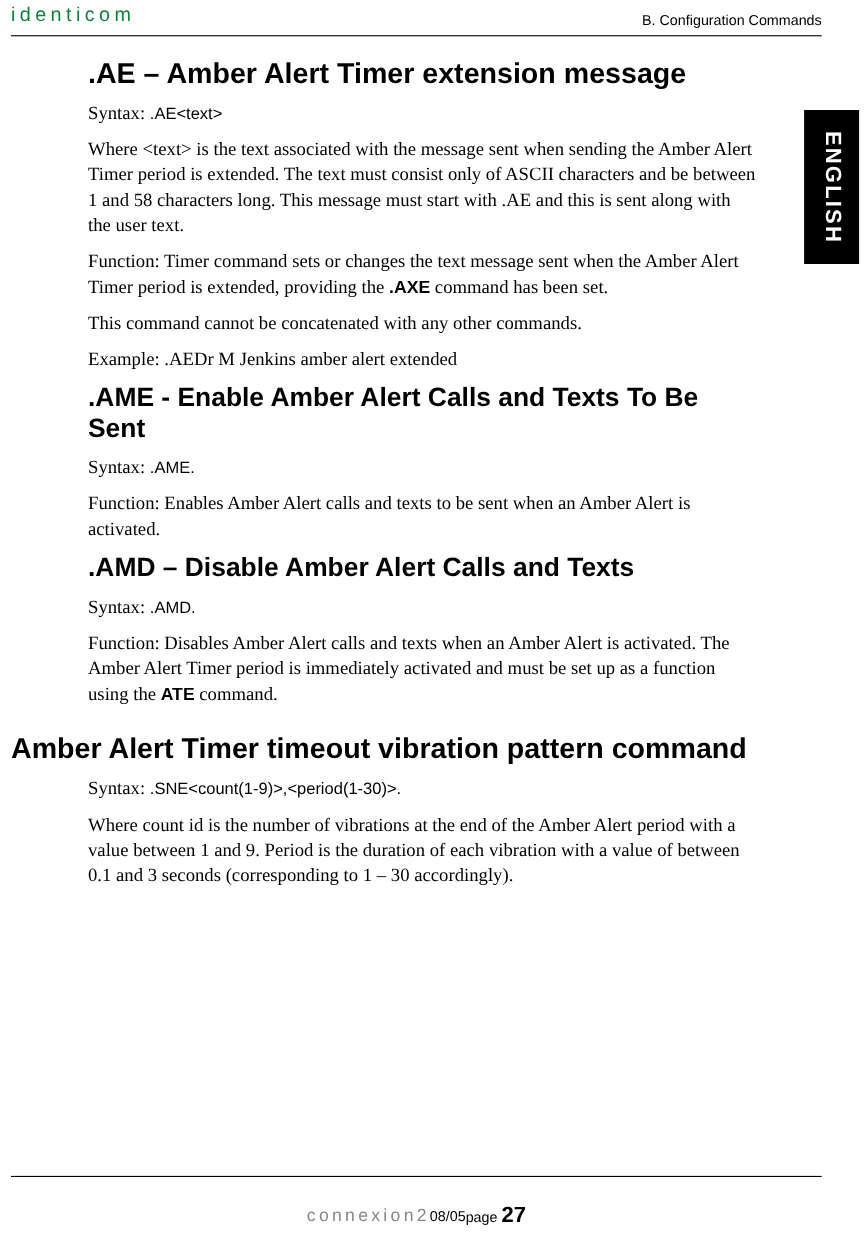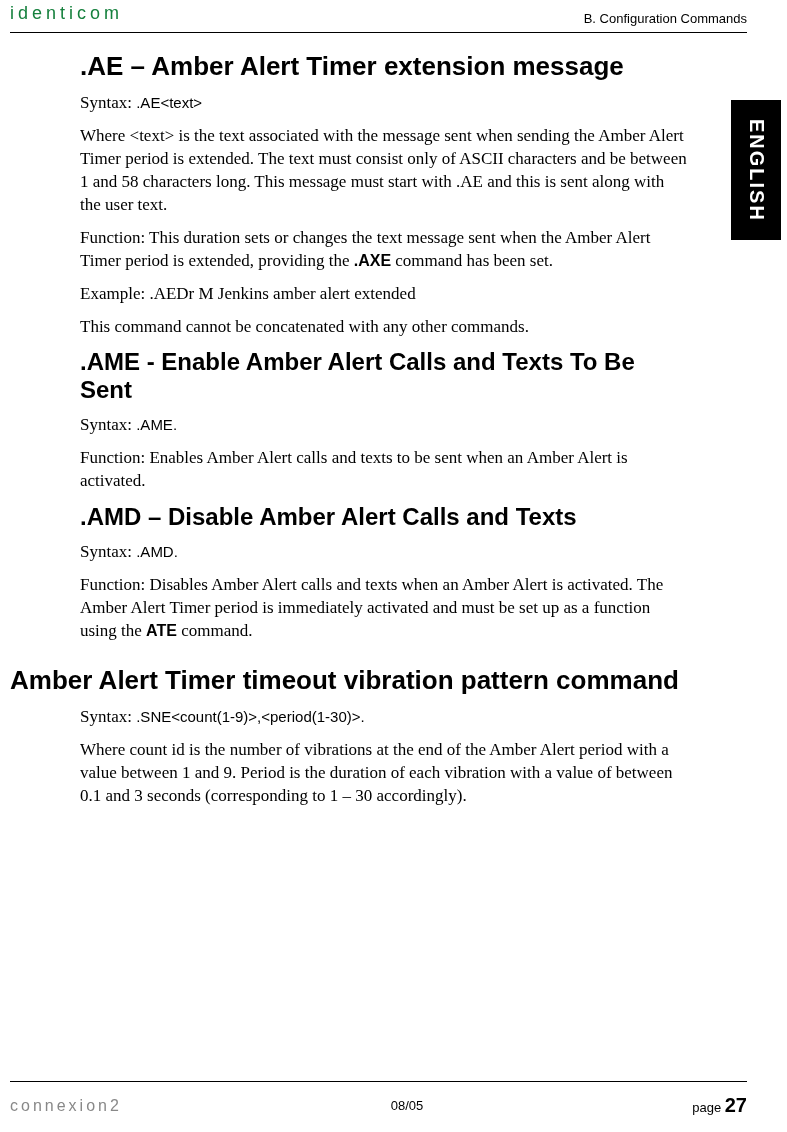--- a/index.html
+++ b/index.html
@@ -96,23 +96,23 @@
     font-family: Arial, Helvetica, sans-serif;
     font-weight: bold;
     font-size: 16px;
   }
   .footer {
     position: absolute;
     bottom: 15px;
     left: 10px;
     right: 40px;
     border-top: 1px solid #000;
-    padding-top: 12px;
+    padding-top: 24px;
     display: flex;
-    justify-content: space-between;
+    justify-content: center;
     align-items: center;
     font-family: Verdana, Arial, sans-serif;
     font-size: 13px;
   }
   .logo-bottom {
     font-family: Arial, sans-serif;
     font-size: 16px;
     letter-spacing: 3px;
     color: #888;
     font-weight: 300;
@@ -139,24 +139,24 @@
 
   <div class="content">
 
     <div class="indent">
       <h2 class="sub first">.AE – Amber Alert Timer extension message</h2>
       <p class="syntax">
         <span>Syntax: </span><span class="syntax-code">.AE&lt;text&gt;</span>
       </p>
       <p>Where &lt;text&gt; is the text associated with the message sent when sending the Amber Alert Timer period is extended. The text must consist only of ASCII characters and be between 1 and 58 characters long. This message must start with .AE and this is sent along with the user text.</p>
       <p>
-        <span>Function: This duration sets or changes the text message sent when the Amber Alert Timer period is extended, providing the </span><span class="bold-inline">.AXE</span><span> command has been set.</span>
+        <span>Function: Timer command sets or changes the text message sent when the Amber Alert Timer period is extended, providing the </span><span class="bold-inline">.AXE</span><span> command has been set.</span>
       </p>
+      <p>This command cannot be concatenated with any other commands.</p>
       <p>Example: .AEDr M Jenkins amber alert extended</p>
-      <p>This command cannot be concatenated with any other commands.</p>
     </div>
 
 
     <div class="indent">
       <h2 class="sub">.AME - Enable Amber Alert Calls and Texts To Be Sent</h2>
       <p class="syntax">
         <span>Syntax: </span><span class="syntax-code">.AME.</span>
       </p>
       <p>Function: Enables Amber Alert calls and texts to be sent when an Amber Alert is activated.</p>
 

